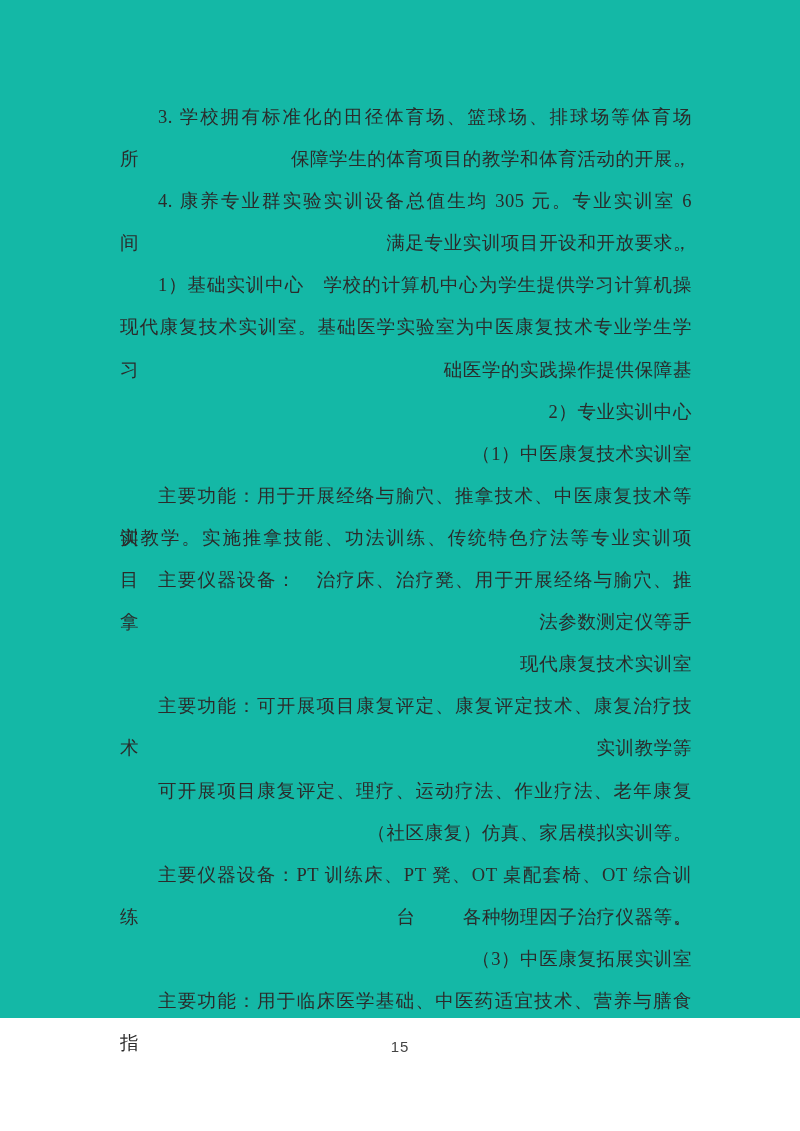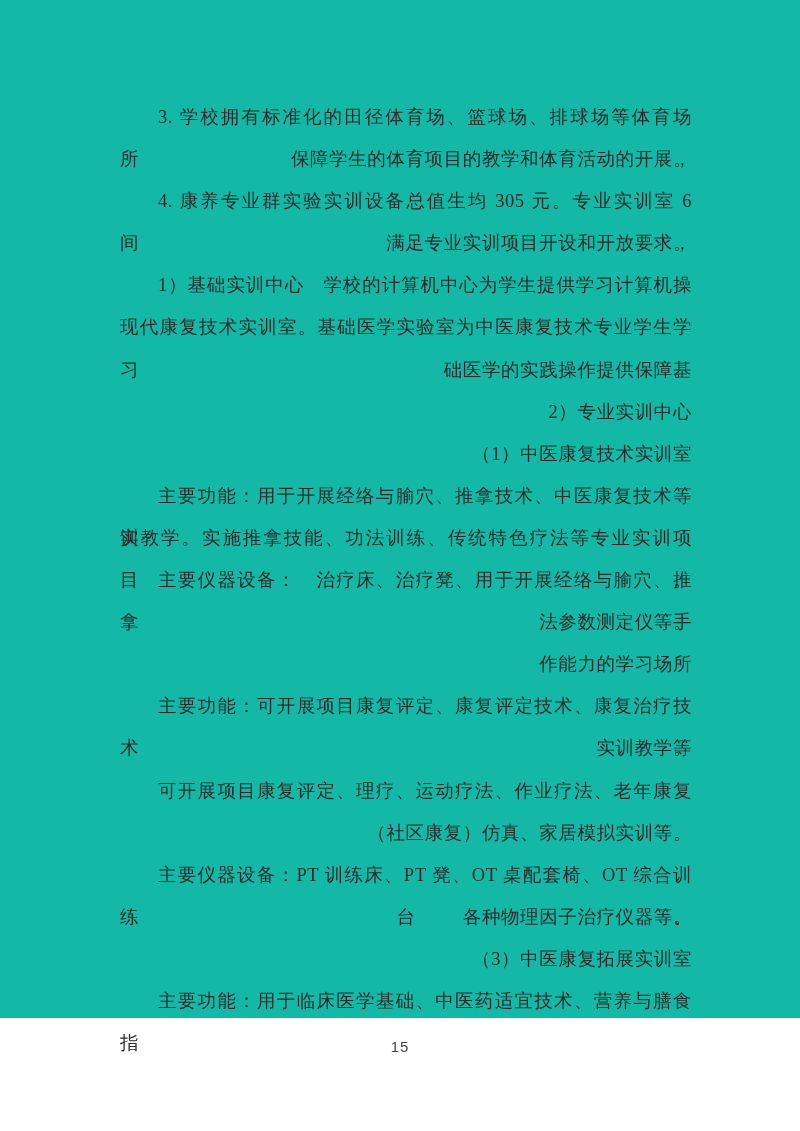--- a/index.html
+++ b/index.html
@@ -66,21 +66,21 @@
       <div class="line">满足专业实训项目开设和开放要求。</div>
       <div class="line indent justify">1）基础实训中心　学校的计算机中心为学生提供学习计算机操</div>
       <div class="line justify">现代康复技术实训室。基础医学实验室为中医康复技术专业学生学习基</div>
       <div class="line">础医学的实践操作提供保障。</div>
       <div class="line indent">2）专业实训中心</div>
       <div class="line indent">（1）中医康复技术实训室</div>
       <div class="line indent justify">主要功能：用于开展经络与腧穴、推拿技术、中医康复技术等实</div>
       <div class="line justify">训教学。实施推拿技能、功法训练、传统特色疗法等专业实训项目。</div>
       <div class="line indent justify">主要仪器设备：　治疗床、治疗凳、用于开展经络与腧穴、推拿手</div>
       <div class="line">法参数测定仪等。</div>
-      <div class="line indent">作能力的学习场所</div>
+      <div class="line indent">现代康复技术实训室</div>
       <div class="line indent justify">主要功能：可开展项目康复评定、康复评定技术、康复治疗技术等</div>
       <div class="line">实训教学。</div>
       <div class="line indent justify">可开展项目康复评定、理疗、运动疗法、作业疗法、老年康复</div>
       <div class="line">（社区康复）仿真、家居模拟实训等。</div>
       <div class="line indent justify">主要仪器设备：PT 训练床、PT 凳、OT 桌配套椅、OT 综合训练台、</div>
       <div class="line">各种物理因子治疗仪器等。</div>
       <div class="line indent">（3）中医康复拓展实训室</div>
       <div class="line indent justify">主要功能：用于临床医学基础、中医药适宜技术、营养与膳食指</div>
     </div>
   <div class="page-number">15</div>

